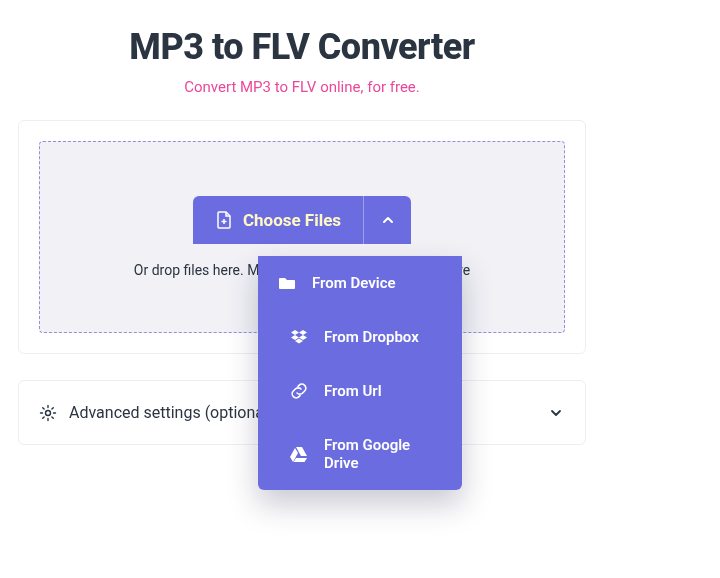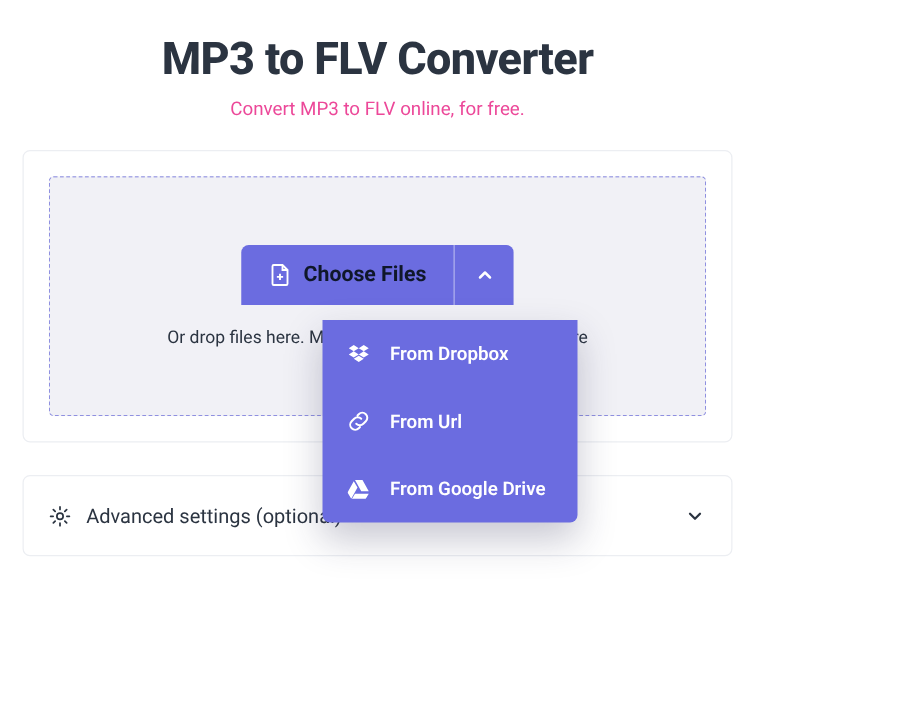--- a/index.html
+++ b/index.html
@@ -12,21 +12,21 @@
     border: 1.5px dashed #8f90e0;
     background: #f1f1f6;
     border-radius: 4px;
     height: 192px;
     display: flex; flex-direction: column; align-items: center; justify-content: center;
     position: relative;
   }
   .choose-row { display: flex; }
   .choose-btn {
     display: flex; align-items: center; gap: 10px;
-    background: #6b6ce0; color: #0f172a;
+    background: #6b6ce0; color: #fef9c3;
     font-size: 17px; font-weight: 700;
     padding: 14px 22px;
     border-radius: 6px 0 0 0;
     cursor: pointer;
   }
   .choose-caret {
     display: flex; align-items: center; justify-content: center;
     background: #6b6ce0; color: #fff;
     width: 48px;
     border-left: 1px solid rgba(255,255,255,0.35);
@@ -43,21 +43,21 @@
     box-shadow: 0 14px 30px rgba(40,40,80,0.25);
     overflow: hidden;
     z-index: 50;
   }
   .menu-item {
     display: flex; align-items: center; gap: 16px;
     padding: 18px 20px;
     color: #fff; font-size: 15px; font-weight: 600;
     cursor: pointer;
   }
-  .menu-item + .menu-item { border-top: 0px solid rgba(255,255,255,0.0); }
+  .menu-item + .menu-item { border-top: 0px solid rgba(255,255,255,0.0); margin-left: 12px; }
   .icon { width: 18px; height: 18px; display: inline-flex; align-items: center; justify-content: center; flex-shrink: 0; }
   .adv-card {
     margin: 26px 18px 0 18px;
     background: #fff;
     border: 1px solid #eceef2;
     border-radius: 6px;
     padding: 22px 20px;
     display: flex; align-items: center; justify-content: space-between;
     position: relative; z-index: 1;
   }
@@ -94,20 +94,28 @@
       </div>
     </div>
     <div class="drop-hint">Or drop files here. Max file size 1GB. Upgrade for more</div>
   </div>
 </div>
 
 <div class="menu">
   <div class="menu-item">
     <span class="icon">
       <svg width="18" height="16" viewBox="0 0 18 16">
+            <path d="M2 3h5l2 2h7a1 1 0 0 1 1 1v7a1 1 0 0 1-1 1H2a1 1 0 0 1-1-1V4a1 1 0 0 1 1-1z" fill="#fff"></path>
+          </svg>
+    </span>
+    <span>From Device</span>
+  </div>
+  <div class="menu-item">
+    <span class="icon">
+      <svg width="18" height="16" viewBox="0 0 18 16">
             <path d="M5 1L1 3.5 5 6l4-2.5L5 1zm8 0L9 3.5 13 6l4-2.5L13 1zM1 8.5L5 6l4 2.5L5 11 1 8.5zm12-2.5l4 2.5L13 11 9 8.5 13 6zM5 12l4-2.5L13 12l-4 2.5L5 12z" fill="#fff"></path>
           </svg>
     </span>
     <span>From Dropbox</span>
   </div>
   <div class="menu-item">
     <span class="icon">
       <svg width="18" height="18" viewBox="0 0 18 18">
             <path d="M7 11a4 4 0 0 0 5.66 0l2-2A4 4 0 0 0 9 3.34l-1 1M11 7a4 4 0 0 0-5.66 0l-2 2A4 4 0 0 0 9 14.66l1-1" stroke="#fff" stroke-width="1.6" fill="none" stroke-linecap="round"></path>
           </svg>

